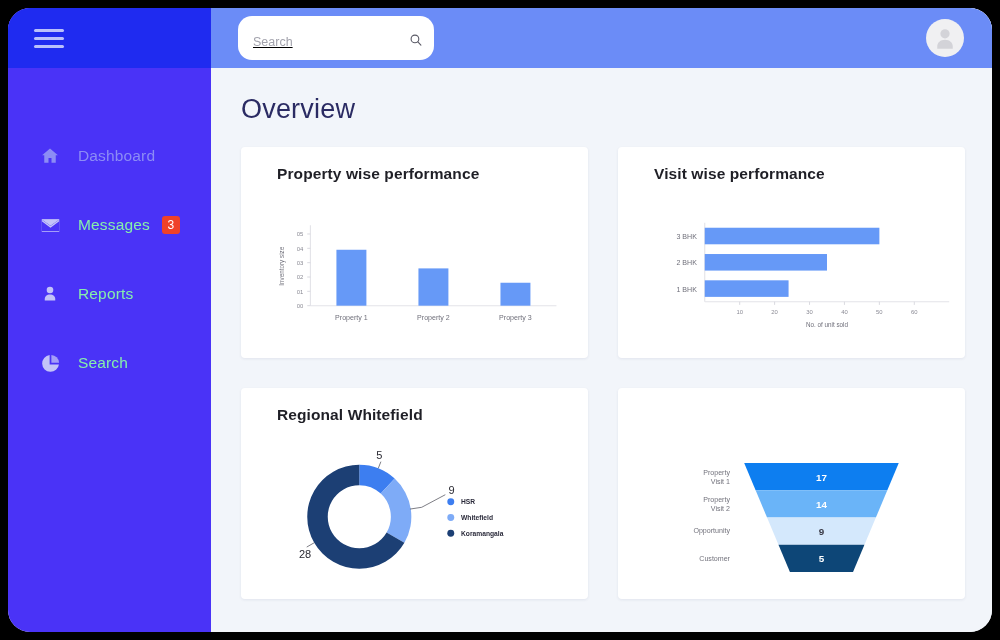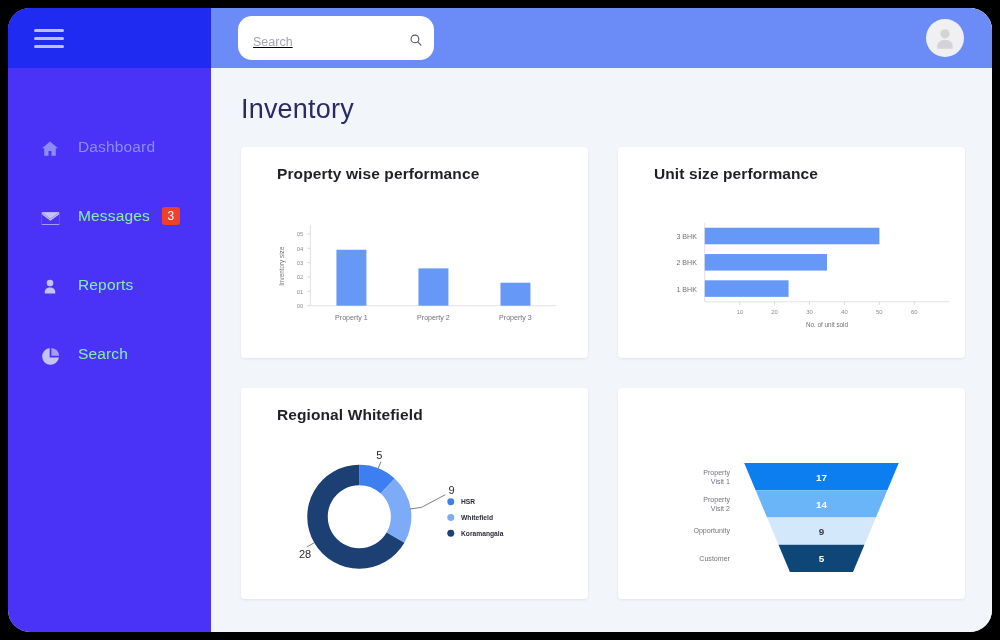--- a/index.html
+++ b/index.html
@@ -59,21 +59,21 @@
   }
 
   #sidebar-nav {
     margin-top: 70px;
     display: flex;
     flex-direction: column;
   }
 
   .nav-item {
     display: flex;
-    align-items: flex-start;
+    align-items: center;
     height: 36px;
     padding-left: 31px;
     margin-bottom: 33px;
     cursor: pointer;
     position: relative;
   }
 
   .nav-icon {
     width: 22px;
     height: 22px;
@@ -296,21 +296,21 @@
       <div id="avatar">
         <svg width="30" height="30" viewBox="0 0 24 24">
           <circle cx="12" cy="8.6" r="3.7" fill="#d3d3d8"></circle>
           <path fill="#d3d3d8" d="M12 13.4c-3.6 0-6.2 2.3-6.2 5.2v1.9h12.4v-1.9c0-2.9-2.6-5.2-6.2-5.2z"></path>
         </svg>
       </div>
     </header>
 
     <section id="content">
 
-      <h1 id="page-title">Inventory</h1>
+      <h1 id="page-title">Overview</h1>
 
       <div id="card-grid">
 
         <div class="card">
           <div class="card-title">Property wise performance</div>
           <div class="card-body">
             <svg id="chart1" width="100%" height="100%" viewBox="0 0 440 150" preserveAspectRatio="xMidYMid meet">
                 <line x1="88" y1="10" x2="88" y2="112" stroke="#e3e3e8" stroke-width="1.4"></line>
                 <line x1="88" y1="112" x2="400" y2="112" stroke="#e3e3e8" stroke-width="1.4"></line>
                 <line x1="84" y1="112" x2="88" y2="112" stroke="#d8d8de" stroke-width="1.2"></line>
@@ -330,21 +330,21 @@
                 <text x="140" y="130" class="cat-text" text-anchor="middle">Property 1</text>
                 <rect x="225" y="64.72727272727272" width="38" height="47.27272727272728" fill="#6699f7"></rect>
                 <text x="244" y="130" class="cat-text" text-anchor="middle">Property 2</text>
                 <rect x="329" y="82.9090909090909" width="38" height="29.090909090909093" fill="#6699f7"></rect>
                 <text x="348" y="130" class="cat-text" text-anchor="middle">Property 3</text>
               </svg>
           </div>
         </div>
 
         <div class="card">
-          <div class="card-title">Unit size performance</div>
+          <div class="card-title">Visit wise performance</div>
           <div class="card-body">
             <svg id="chart2" width="100%" height="100%" viewBox="0 0 440 152" preserveAspectRatio="xMidYMid meet">
                 <line x1="110" y1="8" x2="110" y2="108" stroke="#e3e3e8" stroke-width="1.4"></line>
                 <line x1="110" y1="108" x2="420" y2="108" stroke="#e3e3e8" stroke-width="1.4"></line>
                 <line x1="154.28571428571428" y1="108" x2="154.28571428571428" y2="112" stroke="#d8d8de" stroke-width="1.2"></line>
                 <text x="154.28571428571428" y="123" class="tick-text" text-anchor="middle">10</text>
                 <line x1="198.57142857142856" y1="108" x2="198.57142857142856" y2="112" stroke="#d8d8de" stroke-width="1.2"></line>
                 <text x="198.57142857142856" y="123" class="tick-text" text-anchor="middle">20</text>
                 <line x1="242.85714285714286" y1="108" x2="242.85714285714286" y2="112" stroke="#d8d8de" stroke-width="1.2"></line>
                 <text x="242.85714285714286" y="123" class="tick-text" text-anchor="middle">30</text>

